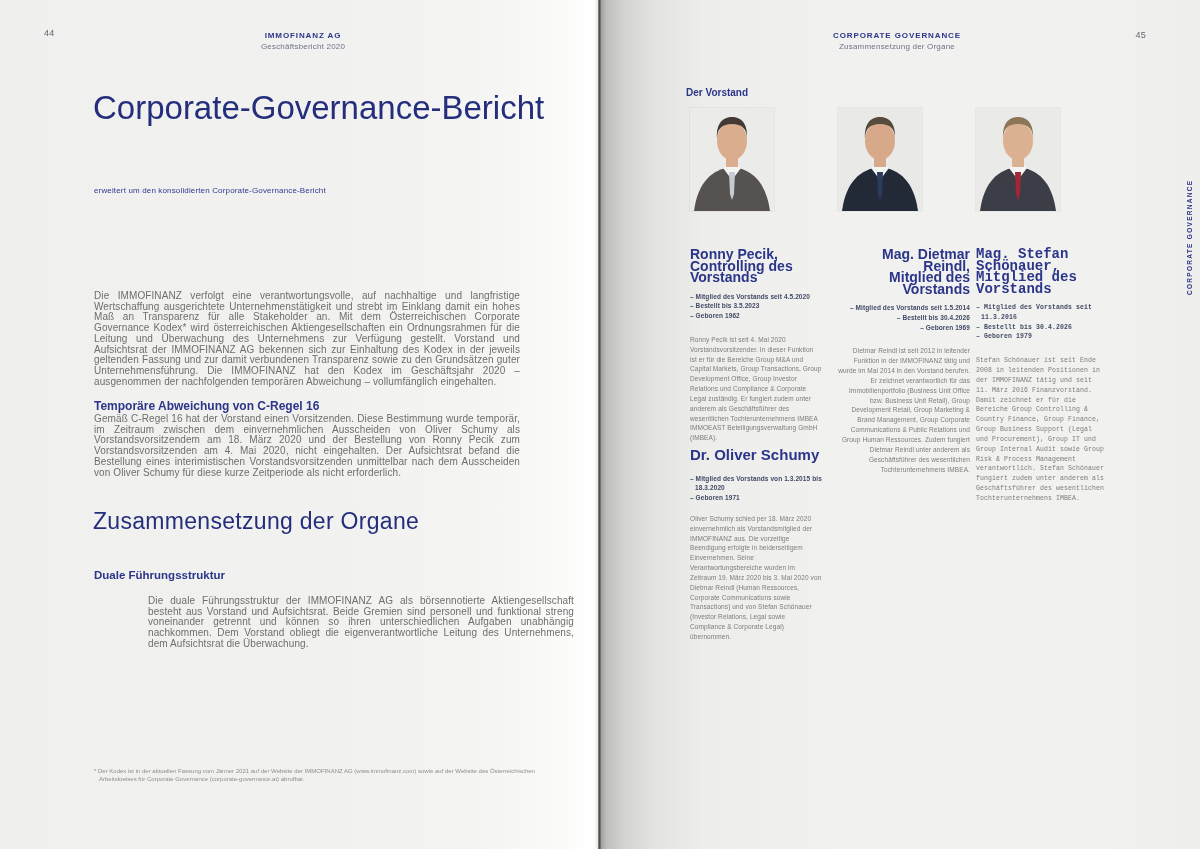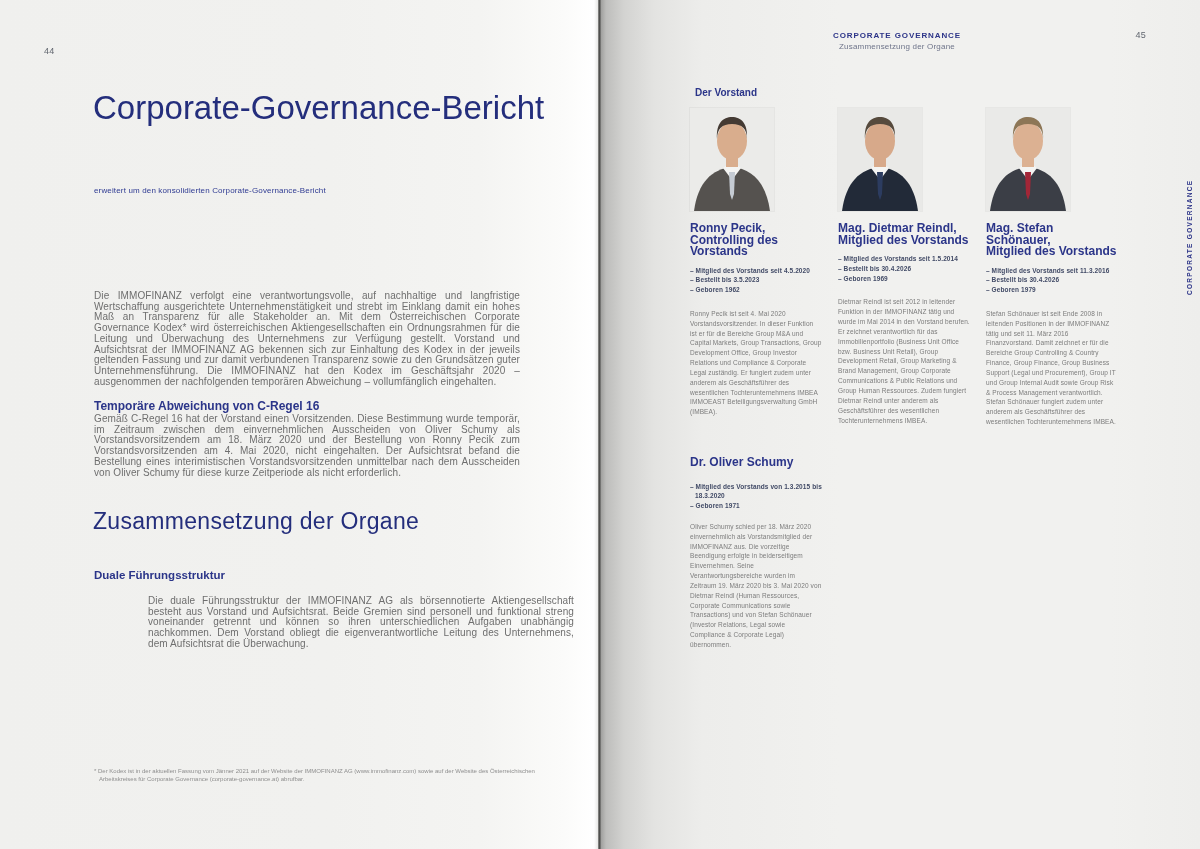--- a/index.html
+++ b/index.html
@@ -53,58 +53,62 @@
   .p3 { left: 100px; top: 596px; width: 426px; margin-left: 48px; }
   .footnote {
     position: absolute; left: 94px; top: 767px; width: 452px;
     font-size: 6px; line-height: 8.2px; color: #8e8e8e;
     padding-left: 5px; text-indent: -5px;
   }
 
   
   .rp-head { left: 147px; width: 300px; top: 31px; }
   .rp-num { left: 506px; top: 30px; width: 40px; text-align: right; }
-  .vorstand-heading { left: 86px; top: 87px; font-size: 10px; margin-left: 9px; }
+  .vorstand-heading { left: 86px; top: 87px; font-size: 10px; }
 
   .member-card { position: absolute; top: 108px; width: 136px; }
-  .mc-0 { left: 86px; } .mc-1 { left: 234px; } .mc-2 { left: 382px; }
+  .mc-0 { left: 86px; } .mc-1 { left: 234px; text-align: right; } .mc-2 { left: 372px; font-family: Liberation Mono, monospace; }
 
   .portrait {
     width: 84px; height: 103px; margin-left: 4px; display: block;
     background: #ececea;
     box-shadow: 0 0 0 1px rgba(0,0,0,0.04);
   }
-  .member-name { margin-top: 12px; font-size: 12px; line-height: 11.5px; font-weight: 700; color: #2b3589; margin-left: 4px; }
+  .member-name { margin-top: 38px; font-size: 14px; line-height: 11.5px; font-weight: 700; color: #2b3589; margin-left: 4px; }
   .detail-list { margin-top: 8px; font-size: 6.5px; line-height: 9.8px; font-weight: 700; color: #414a66; }
   .detail-list .detail { padding-left: 9px; text-indent: -5px; letter-spacing: 0.1px; }
   .member-bio { margin-top: 14px; margin-left: 4px; font-size: 6.5px; line-height: 9.85px; color: #7c7c7c; letter-spacing: 0.1px; }
 
   .former-member { position: absolute; left: 86px; top: 449px; width: 136px; }
-  .former-member .member-name { margin-top: 8px; font-size: 12px; }
+  .former-member .member-name { margin-top: 0; font-size: 15px; }
   .former-member .detail-list { margin-top: 13px; }
   .former-member .member-bio { margin-top: 11px; }
 
   .spine-label {
     position: absolute; right: 7px; top: 152px; height: 170px;
     writing-mode: vertical-rl; transform: rotate(180deg);
     font-size: 6.5px; font-weight: 700; letter-spacing: 1.3px; color: #2c3488;
     text-align: center;
   }
 
   
   .portrait svg { width: 100%; height: 100%; display: block; }
 </style>
 </head>
 <body>
 
 <div class="spread">
 
   <div class="page page-left">
-    <div class="pagenum" style="left:44px; top:46px;text-align:center;">44</div>
-
+    <div class="pagenum" style="left:44px; top:28px;text-align:center;">44</div>
+
+    <div class="running-head" style="left:150px; top:31px; width:306px;">
+      <div class="rh1">IMMOFINANZ AG</div>
+      <div class="rh2">Geschäftsbericht 2020</div>
+    </div>
 
     <h1 class="h-large report-title">Corporate-Governance-Bericht</h1>
     <div class="report-subtitle">erweitert um den konsolidierten Corporate-Governance-Bericht</div>
 
     <p class="body-copy p1">Die IMMOFINANZ verfolgt eine verantwortungsvolle, auf nachhaltige und langfristige Wertschaffung ausgerichtete Unternehmenstätigkeit und strebt im Einklang damit ein hohes Maß an Transparenz für alle Stakeholder an. Mit dem Österreichischen Corporate Governance Kodex* wird österreichischen Aktiengesellschaften ein Ordnungsrahmen für die Leitung und Überwachung des Unternehmens zur Verfügung gestellt. Vorstand und Aufsichtsrat der IMMOFINANZ AG bekennen sich zur Einhaltung des Kodex in der jeweils geltenden Fassung und zur damit verbundenen Transparenz sowie zu den Grundsätzen guter Unternehmensführung. Die IMMOFINANZ hat den Kodex im Geschäftsjahr 2020 – ausgenommen der nachfolgenden temporären Abweichung – vollumfänglich eingehalten.</p>
 
     <h3 class="h-small-blue h3a">Temporäre Abweichung von C-Regel 16</h3>
     <p class="body-copy p2">Gemäß C-Regel 16 hat der Vorstand einen Vorsitzenden. Diese Bestimmung wurde temporär, im Zeitraum zwischen dem einvernehmlichen Ausscheiden von Oliver Schumy als Vorstandsvorsitzendem am 18. März 2020 und der Bestellung von Ronny Pecik zum Vorstandsvorsitzenden am 4. Mai 2020, nicht eingehalten. Der Aufsichtsrat befand die Bestellung eines interimistischen Vorstandsvorsitzenden unmittelbar nach dem Ausscheiden von Oliver Schumy für diese kurze Zeitperiode als nicht erforderlich.</p>
 
     <h2 class="h-large h2b">Zusammensetzung der Organe</h2>

